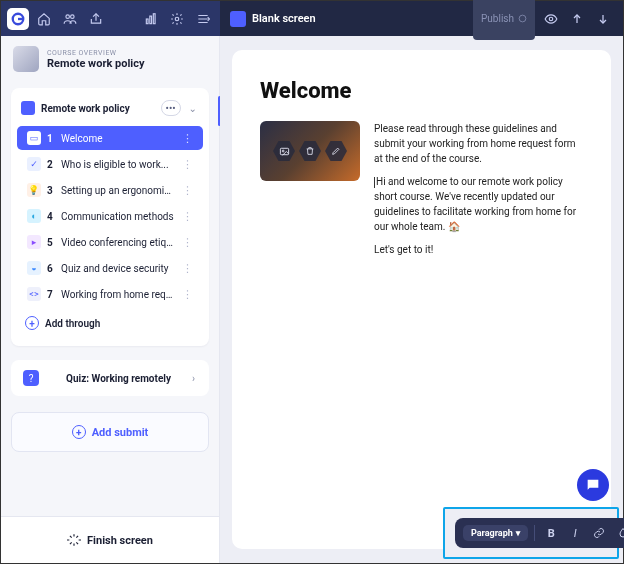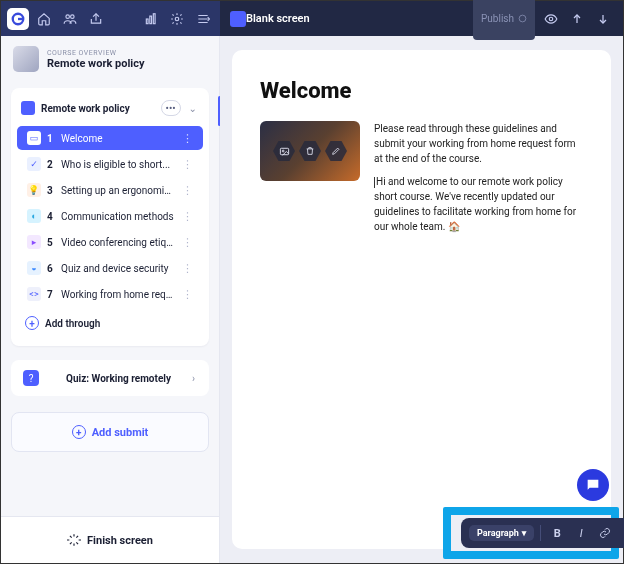--- a/index.html
+++ b/index.html
@@ -5,21 +5,21 @@
   * { box-sizing: border-box; margin: 0; padding: 0; }
   body { font-family: -apple-system, BlinkMacSystemFont, "Segoe UI", Roboto, sans-serif; background: #f5f6fa; overflow: hidden; }
   .app { display: flex; width: 624px; height: 564px; position: relative; border:1px solid #333;}
   
   
   .topbar { position:absolute; top:0; left:0; right:0; height:35px; background:#212844; display:flex; align-items:center; z-index:5;}
   .topbar-left { width:219px; height:100%; background:#2b3668; display:flex; align-items:center; padding:0 6px; gap:4px;}
   .logo-box { width:22px; height:22px; background:#fff; border-radius:5px; display:flex; align-items:center; justify-content:center; color:#394bdc; font-weight:bold;}
   .top-ico { width:22px; height:22px; border-radius:5px; display:flex; align-items:center; justify-content:center; color:#c5cbf0; font-size:12px; cursor:pointer;}
   .topbar-right { flex:1; display:flex; align-items:center; padding:0 10px; gap:8px;}
-  .screen-chip { display:flex; align-items:center; color:#fff; font-size:11px; font-weight:600;text-align:right;}
+  .screen-chip { display:flex; align-items:center; gap:6px; color:#fff; font-size:11px; font-weight:600;text-align:right;}
   .screen-chip .sq { width:16px; height:16px; background:#4e5fff; border-radius:3px;}
   .topbar-right-actions { margin-left:auto; display:flex; gap:6px; align-items:center;}
   .publish-btn { background:#3a4261; color:#8a92b5; font-size:10px; padding:16px 8px; border-radius:4px; display:flex; align-items:center; gap:4px;}
   .circ-btn { width:20px; height:20px; border-radius:4px; color:#c5cbf0; display:flex; align-items:center; justify-content:center; font-size:11px;}
 
   
   .sidebar { width:219px; height:100%; padding-top:35px; background:#f5f6fa; display:flex; flex-direction:column; position:relative; border-right:1px solid #e5e7f0;}
   .course-header { display:flex; align-items:center; gap:8px; padding:10px 12px;}
   .course-thumb { width:26px; height:26px; border-radius:5px; background:linear-gradient(135deg,#d9dbe8,#9fa5c0);}
   .course-head-text .ov { font-size:7px; letter-spacing:0.5px; color:#8a90a8;}
@@ -71,21 +71,21 @@
   .img-box { width:100px; height:60px; border-radius:6px; background:linear-gradient(135deg,#2b2f45 0%, #5a4030 50%, #c66b2a 100%); position:relative; flex-shrink:0;}
   .img-overlay { position:absolute; inset:0; display:flex; align-items:center; justify-content:center; gap:4px;}
   .hex { width:22px; height:22px; background:rgba(40,42,60,0.85); display:flex; align-items:center; justify-content:center; color:#e5e7f5; font-size:10px; clip-path: polygon(25% 5%, 75% 5%, 100% 50%, 75% 95%, 25% 95%, 0% 50%);}
   .text-col { font-size:10px; line-height:1.5; color:#222;}
   .text-col p { margin-bottom:8px;}
   .cursor-mark::before { content:""; display:inline-block; width:1px; height:11px; background:#333; vertical-align:middle; margin-right:1px;}
 
   .chat-bubble { position:absolute; bottom:62px; right:14px; width:32px; height:32px; background:#2b3adf; border-radius:50%; display:flex; align-items:center; justify-content:center; color:#fff;}
 
   
-  .bottom-wrap { position:absolute; left:223px; right:4px; bottom:4px; height:52px; border:8px solid #0ea5e9; border-radius:2px; background:#edeef5; display:flex; align-items:center; padding:6px 10px;}
+  .bottom-wrap { position:absolute; left:223px; right:4px; bottom:4px; height:52px; border:2px solid #0ea5e9; border-radius:2px; background:#edeef5; display:flex; align-items:center; padding:6px 10px;}
   .toolbar { flex:1; background:#2a3052; border-radius:8px; height:30px; display:flex; align-items:center; padding:0 8px; gap:4px;}
   .tb-select { background:#3a4168; color:#fff; font-size:9px; font-weight:700; padding:3px 8px; border-radius:5px; display:flex; align-items:center; gap:3px;}
   .tb-btn { width:20px; height:20px; color:#cdd2ef; display:flex; align-items:center; justify-content:center; font-size:11px; border-radius:4px;}
   .tb-sep { width:1px; height:16px; background:#454d78; margin:0 2px;}
   svg { display:block; }
 </style>
 </head>
 <body>
 
 <div class="app">
@@ -193,21 +193,21 @@
 
       <div class="screen-item active">
         <div class="si-ico ico-blank active-ico">▭</div>
         <div class="num">1</div>
         <div class="label">Welcome</div>
         <div class="row-dots">⋮</div>
       </div>
       <div class="screen-item">
         <div class="si-ico ico-check">✓</div>
         <div class="num">2</div>
-        <div class="label">Who is eligible to short...</div>
+        <div class="label">Who is eligible to work...</div>
         <div class="row-dots">⋮</div>
       </div>
       <div class="screen-item">
         <div class="si-ico ico-bulb">💡</div>
         <div class="num">3</div>
         <div class="label">Setting up an ergonomic...</div>
         <div class="row-dots">⋮</div>
       </div>
       <div class="screen-item">
         <div class="si-ico ico-cyan">◐</div>
@@ -280,20 +280,21 @@
             <div class="hex">
               <svg width="10" height="10" viewBox="0 0 24 24" fill="none" stroke="currentColor" stroke-width="2">
                   <path d="M4 20l4-1 11-11-3-3L5 16l-1 4z"></path>
                 </svg>
             </div>
           </div>
         </div>
         <div class="text-col">
           <p>Please read through these guidelines and submit your working from home request form at the end of the course.</p>
           <p><span class="cursor-mark"></span><span>Hi and welcome to our remote work policy short course. We've recently updated our guidelines to facilitate working from home for our whole team. 🏠</span></p>
+          <p>Let's get to it!</p>
         </div>
       </div>
     </div>
 
     <div class="chat-bubble">
       <svg width="16" height="16" viewBox="0 0 24 24" fill="#fff">
           <path d="M4 4h16v12H7l-3 3V4z"></path>
         </svg>
     </div>
 

